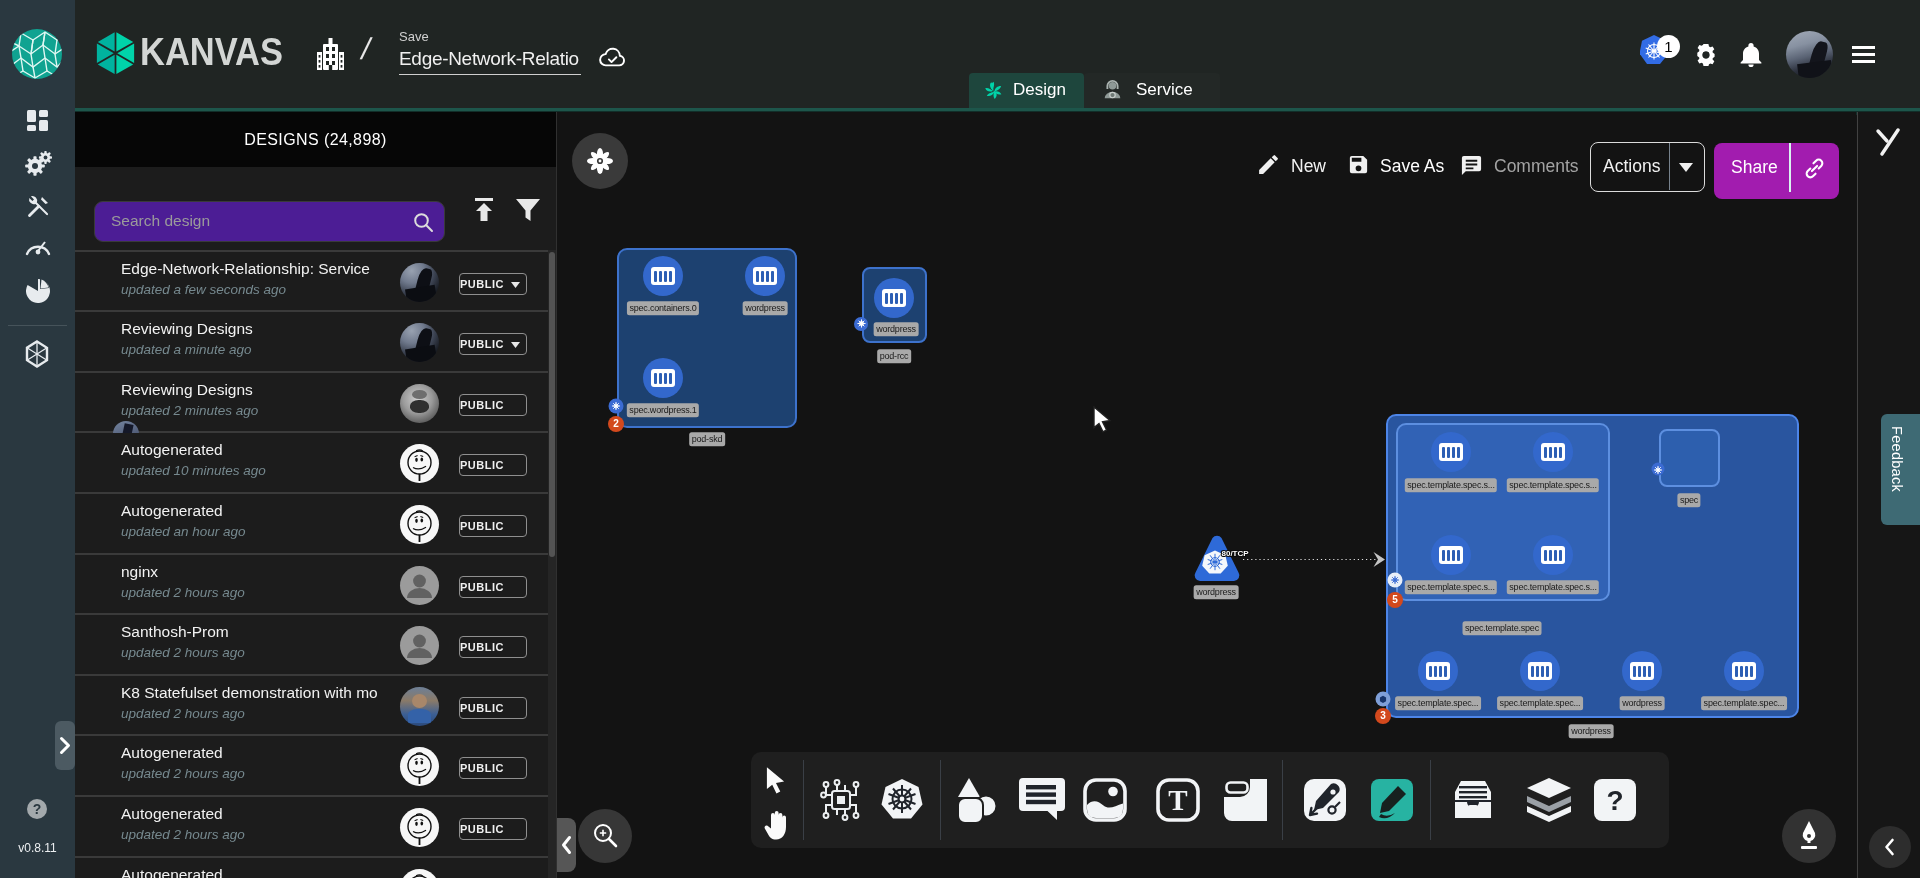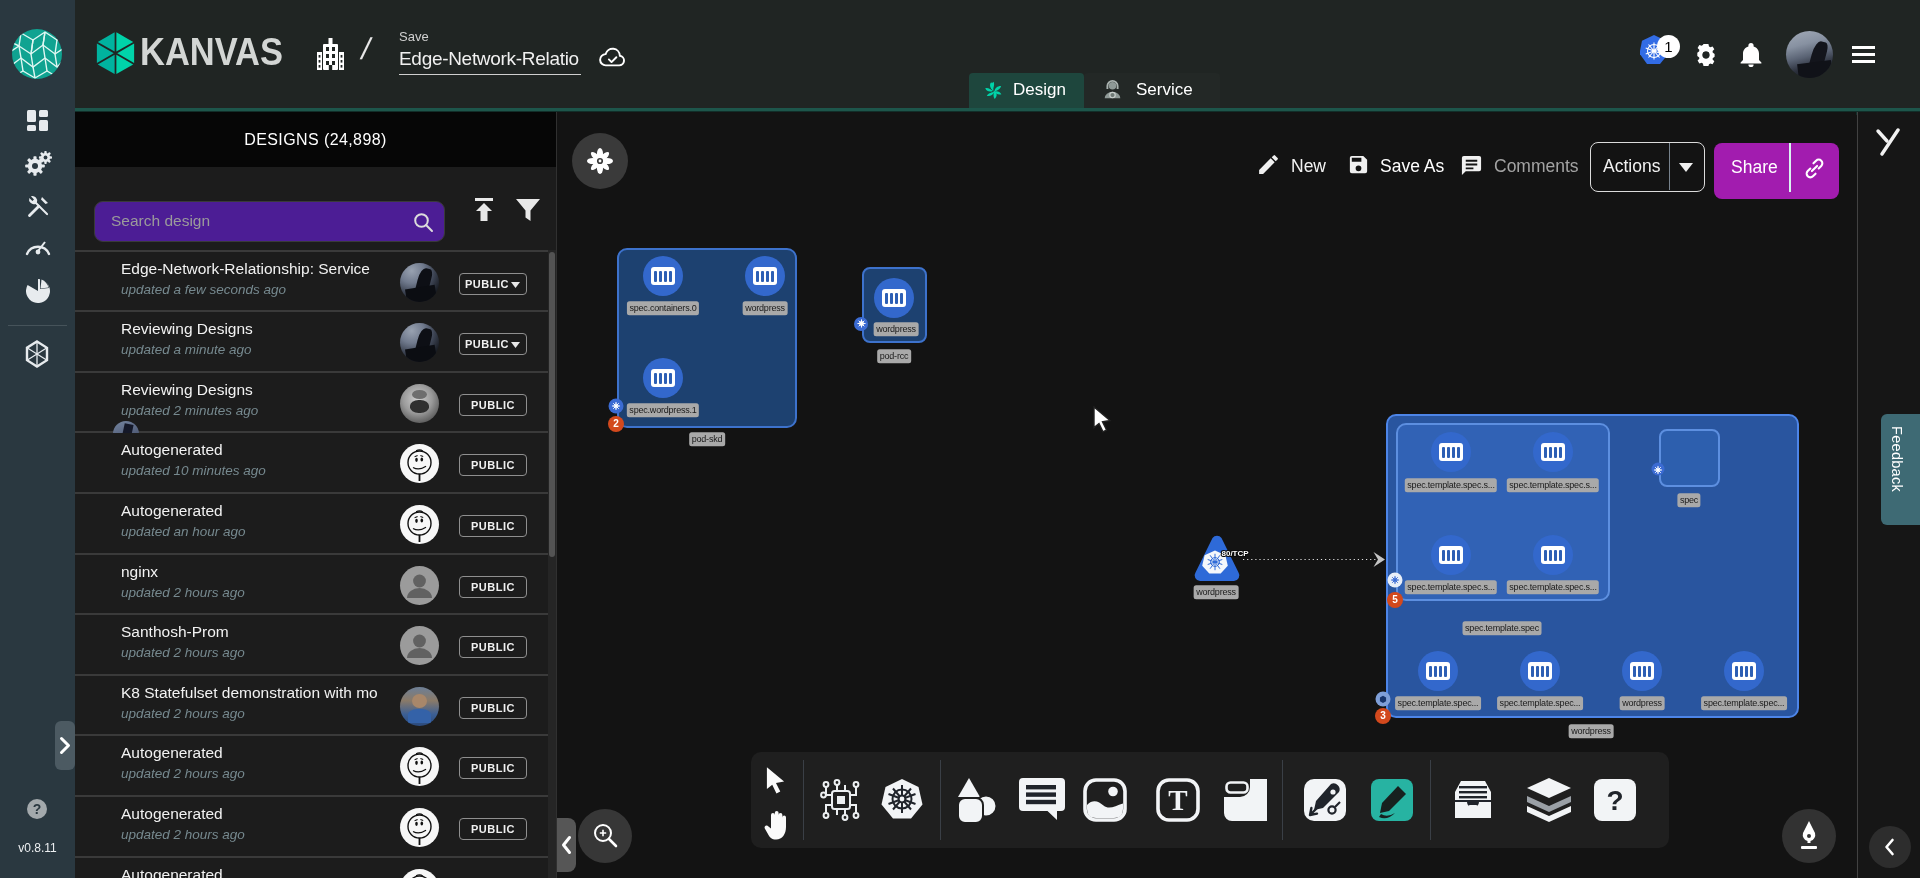--- a/index.html
+++ b/index.html
@@ -11,21 +11,21 @@
   #tealstrip { position:absolute; left:75px; top:108px; width:1845px; height:4px; background:#10332c; }
   
   #sidebar { position:absolute; left:0; top:0; width:75px; height:878px; background:#2a3840; z-index:5; }
   
   #panel { position:absolute; left:75px; top:112px; width:481px; height:766px; background:#1c1c1c; overflow:hidden; }
   #panelhead { position:absolute; left:0; top:0; width:481px; height:55px; background:#060606; color:#fff; font-size:16px; letter-spacing:.4px; text-align:center; line-height:55px; }
   .row { position:absolute; left:0; width:473px; height:61px; border-top:2px solid #3a3a3a; }
   .rtitle { position:absolute; left:46px; top:8px; font-size:15.5px; color:#f2f2f2; white-space:nowrap; max-width:335px; overflow:hidden; }
   .rsub { position:absolute; left:46px; top:30px; font-size:13.5px; font-style:italic; color:#76898f; white-space:nowrap; }
   .ravat { position:absolute; left:325px; top:11px; width:39px; height:39px; border-radius:50%; overflow:hidden; }
-  .chipP { position:absolute; left:384px; top:21px; width:68px; height:22px; border:1px solid #8f8f8f; border-radius:4px; color:#efefef; font-size:11px; font-weight:bold; letter-spacing:.5px; text-align:center; line-height:20px; }
+  .chipP { position:absolute; left:384px; top:21px; width:68px; height:22px; border:1px solid #8f8f8f; border-radius:4px; color:#efefef; font-size:11px; font-weight:bold; letter-spacing:.5px; text-align:left; line-height:20px; }
   
   #canvas { position:absolute; left:556px; top:112px; width:1300px; height:766px; background:#131313; border-left:1px solid #303030; }
   
   #rail { position:absolute; left:1857px; top:112px; width:63px; height:766px; background:#161616; border-left:1px solid #424242; }
   .chip { position:absolute; transform:translate(-50%,-50%); background:#a9a9a9; color:#1a1a1a; font-size:9px; letter-spacing:-0.2px; line-height:10px; padding:1.5px 2.5px 2px; border-radius:2.5px; white-space:nowrap; }
   .cnode { position:absolute; width:40px; height:40px; border-radius:50%; background:#3368cc; transform:translate(-50%,-50%); display:flex; align-items:center; justify-content:center; }
   .cbox { width:24px; height:18px; background:#fff; border-radius:3px; display:flex; gap:2.6px; align-items:center; justify-content:center; }
   .cbar { width:2.6px; height:11px; background:#2d5fb4; border-radius:1px; }
   .bdg { position:absolute; border-radius:50%; transform:translate(-50%,-50%); color:#fff; font-weight:bold; text-align:center; }
   .gbox { position:absolute; border-radius:10px; }

